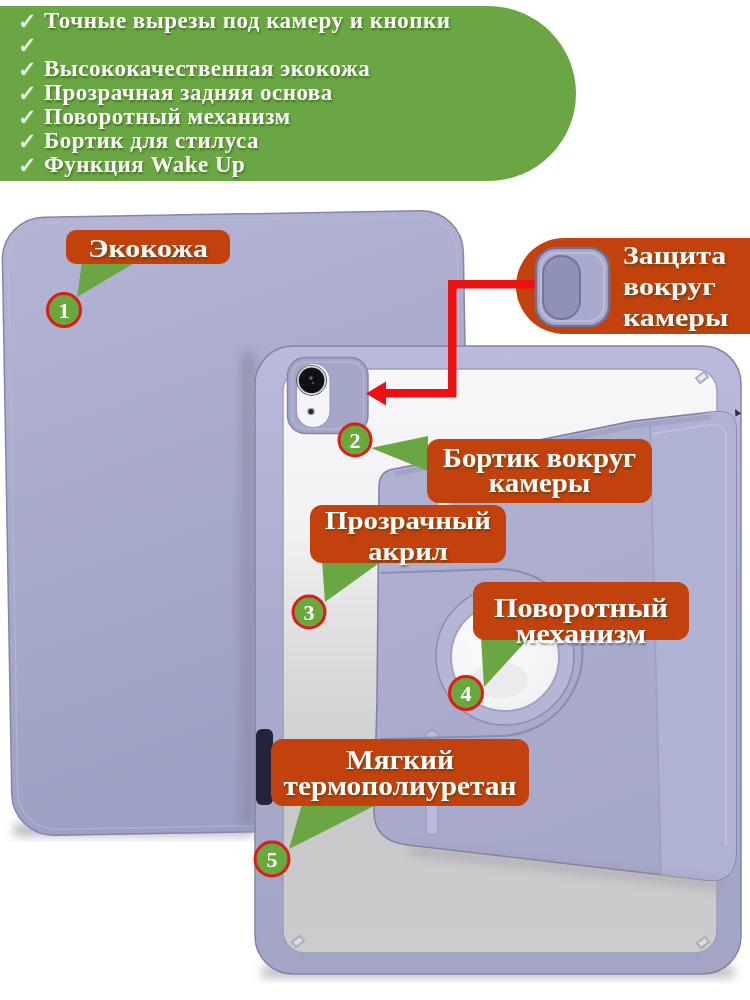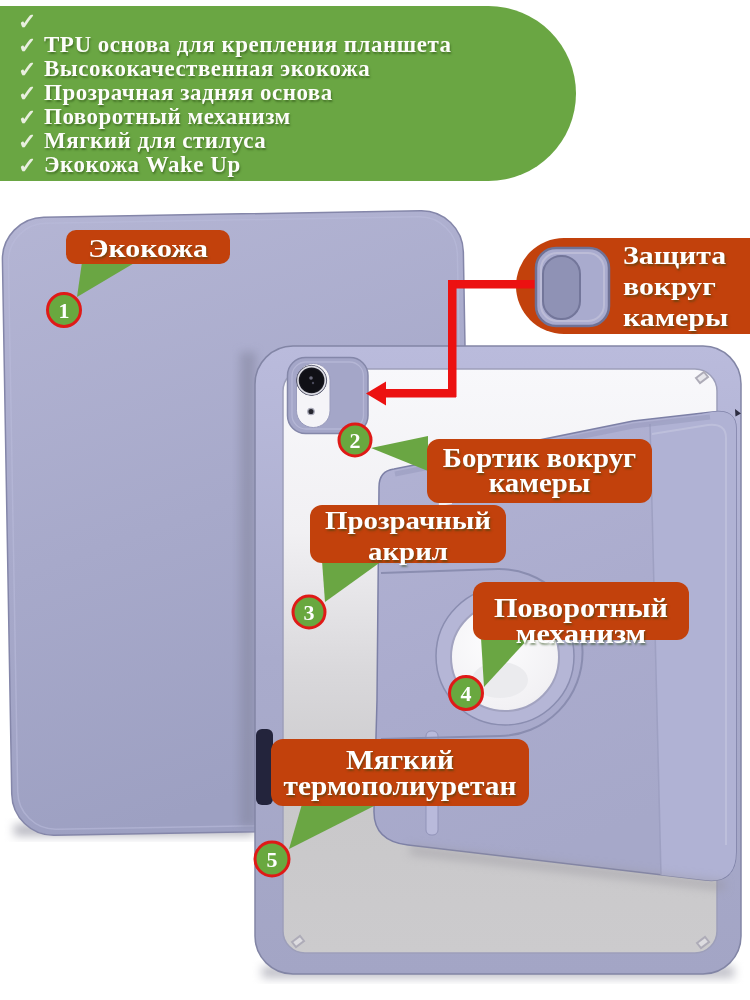--- a/index.html
+++ b/index.html
@@ -115,44 +115,44 @@
    <polygon points="428,436 428,471 371,448"></polygon>
    <polygon points="322,561 382,561 325,602"></polygon>
    <polygon points="481,638 529,638 484,687"></polygon>
    <polygon points="302,804 378,804 289,849"></polygon>
  </g>
 </svg>
 
 <div id="topbox">
   <div class="row" style="top:3px">
       <span class="chk">✓</span>
+      <span class="txt">Точные вырезы под камеру и кнопки</span>
     </div>
   <div class="row" style="top:27px">
       <span class="chk">✓</span>
-      <span class="txt">TPU основа для крепления планшета</span>
     </div>
   <div class="row" style="top:51px">
       <span class="chk">✓</span>
       <span class="txt">Высококачественная экокожа</span>
     </div>
   <div class="row" style="top:75px">
       <span class="chk">✓</span>
       <span class="txt">Прозрачная задняя основа</span>
     </div>
   <div class="row" style="top:99px">
       <span class="chk">✓</span>
       <span class="txt">Поворотный механизм</span>
     </div>
   <div class="row" style="top:123px">
       <span class="chk">✓</span>
-      <span class="txt">Мягкий для стилуса</span>
+      <span class="txt">Бортик для стилуса</span>
     </div>
   <div class="row" style="top:147px">
       <span class="chk">✓</span>
-      <span class="txt">Экокожа Wake Up</span>
+      <span class="txt">Функция Wake Up</span>
     </div>
 </div>
 
 <div class="lbl" style="left:66px;top:230px;width:164px;height:34px;border-radius:10px;
      font-size:26px;line-height:38px;">
   <span class="t" style="transform:scaleX(1.15);transform-origin:50% 50%;">Экокожа</span>
   </div>
 <div class="lbl" style="left:516px;top:238px;width:250px;height:96px;border-radius:48px 0 0 48px;
      font-size:26px;line-height:31.2px;text-align:left;">
   <div style="position:absolute;left:107px;top:2px;transform:scaleX(1.15);transform-origin:0 0;">Защита<br>вокруг<br>камеры</div>

